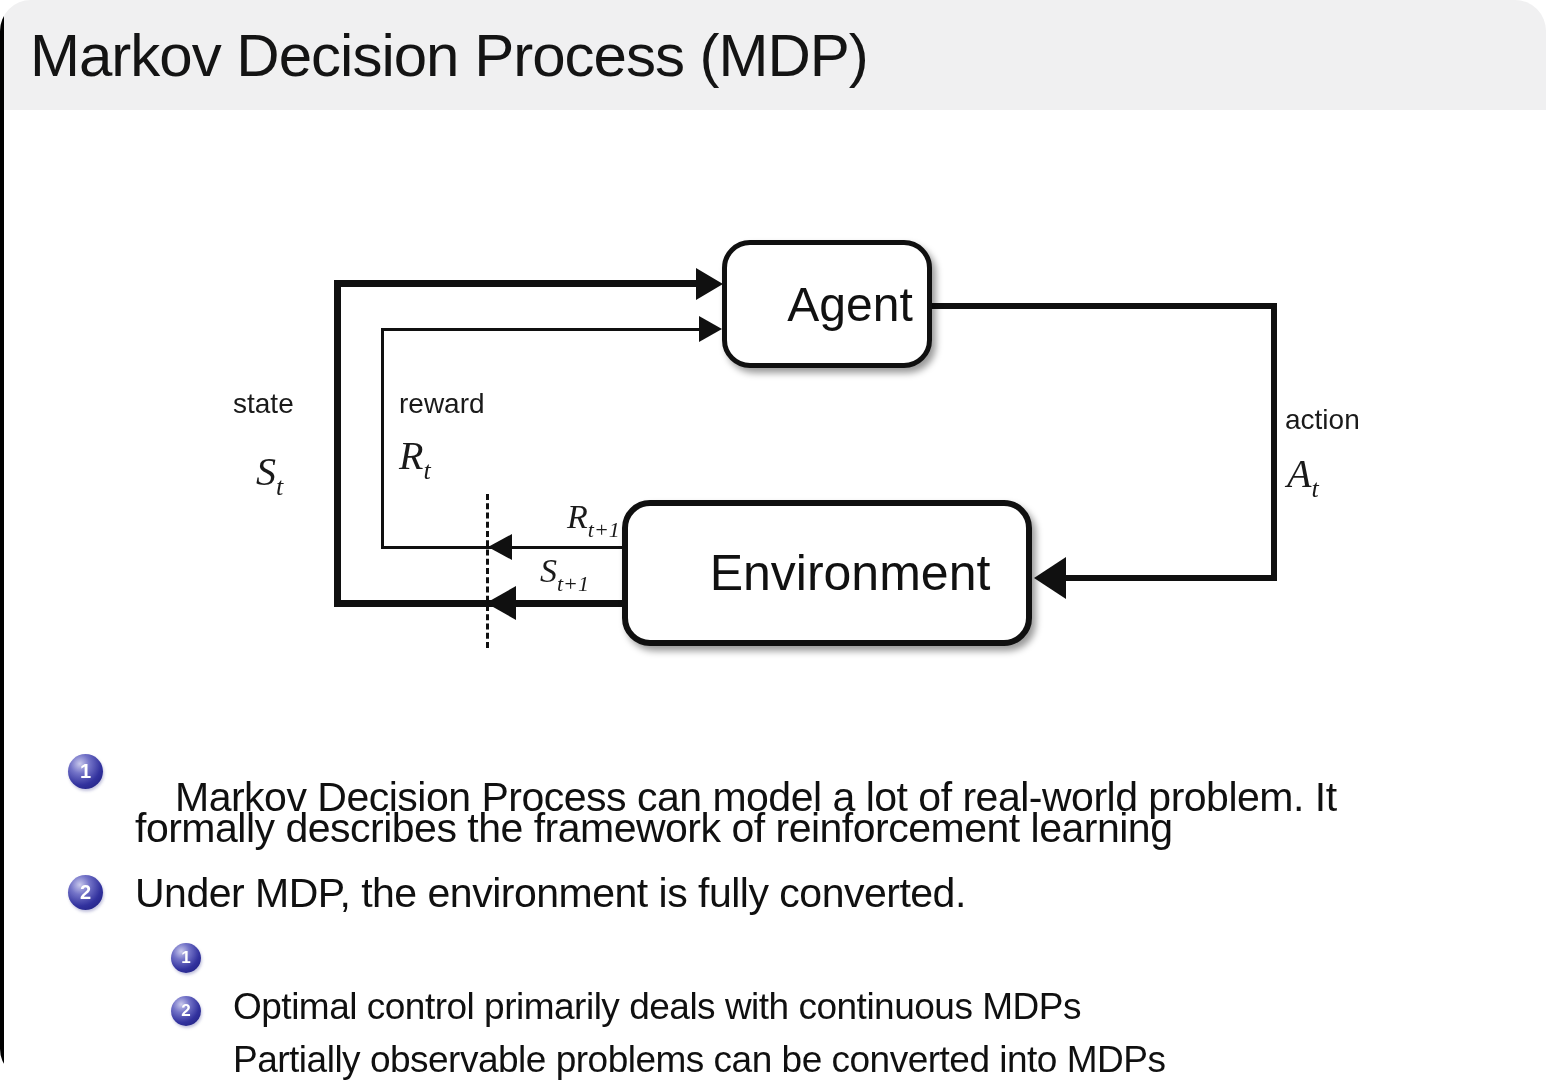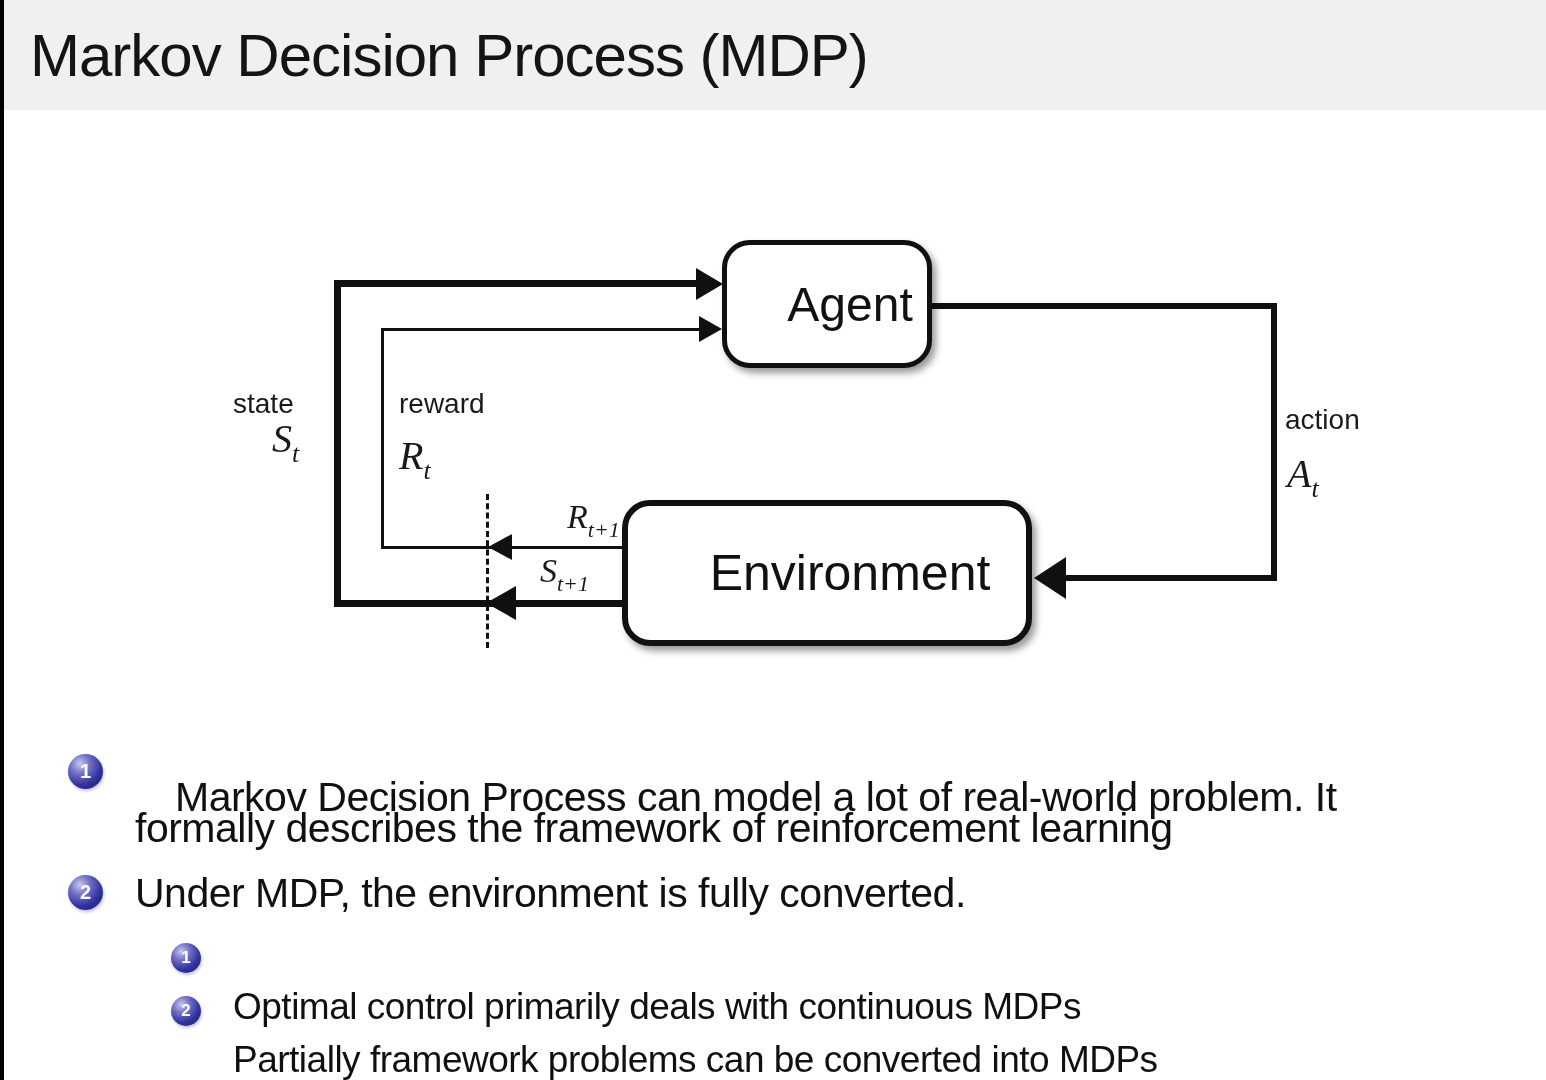--- a/index.html
+++ b/index.html
@@ -5,20 +5,21 @@
   * { margin: 0; padding: 0; box-sizing: border-box; }
   html, body { background: #ffffff; }
   .slide {
     position: relative;
     width: 1546px;
     height: 1080px;
     background: #ffffff;
     overflow: hidden;
     font-family: "Liberation Sans", sans-serif;
     color: #111;
+    border-radius: 31px;
   }
   .left-edge {
     position: absolute; left: 0; top: 0; width: 4px; height: 1080px;
     background: #000; z-index: 50;
   }
   .titlebar {
     position: absolute; left: 0; top: 0; width: 1546px; height: 110px;
     background: #f0f0f1;
     display: flex; align-items: center;
   }
@@ -101,21 +102,21 @@
     <div class="tri left action" style="left:1034px; top:447px;"></div>
 
     <div class="node agent-box">
       <span>Agent</span>
     </div>
     <div class="node env-box">
       <span>Environment</span>
     </div>
 
     <div class="dlabel" style="left:233px; top:278px;">state</div>
-    <div class="math" style="left:256px; top:305px;margin-left:16px;"><span class="base">S</span><span class="sub">t</span></div>
+    <div class="math" style="left:256px; top:338px;"><span class="base">S</span><span class="sub">t</span></div>
 
     <div class="dlabel" style="left:399px; top:278px;">reward</div>
     <div class="math" style="left:399px; top:322px;"><span class="base">R</span><span class="sub">t</span></div>
 
     <div class="dlabel" style="left:1285px; top:294px;">action</div>
     <div class="math" style="left:1287px; top:340px;"><span class="base">A</span><span class="sub">t</span></div>
 
     <div class="math small" style="left:540px; top:388px;margin-left:27px;"><span class="base">R</span><span class="sub">t+1</span></div>
     <div class="math small" style="left:540px; top:442px;"><span class="base">S</span><span class="sub">t+1</span></div>
   </div>
@@ -125,16 +126,16 @@
     <div class="btext" style="left:135px; top:774px;margin-left:40px;">Markov Decision Process can model a lot of real-world problem. It</div>
     <div class="btext" style="left:135px; top:805px;">formally describes the framework of reinforcement learning</div>
 
     <div class="ball main" style="left:68px; top:875px;">2</div>
     <div class="btext" style="left:135px; top:870px;">Under MDP, the environment is fully converted.</div>
 
     <div class="ball sub" style="left:171px; top:943px;">1</div>
     <div class="btext small" style="left:233px; top:938px;">Optimal control primarily deals with continuous MDPs</div>
 
     <div class="ball sub" style="left:171px; top:996px;">2</div>
-    <div class="btext small" style="left:233px; top:991px;">Partially framework problems can be converted into MDPs</div>
+    <div class="btext small" style="left:233px; top:991px;">Partially observable problems can be converted into MDPs</div>
   </div>
 
 </div>
 
 </body></html>

